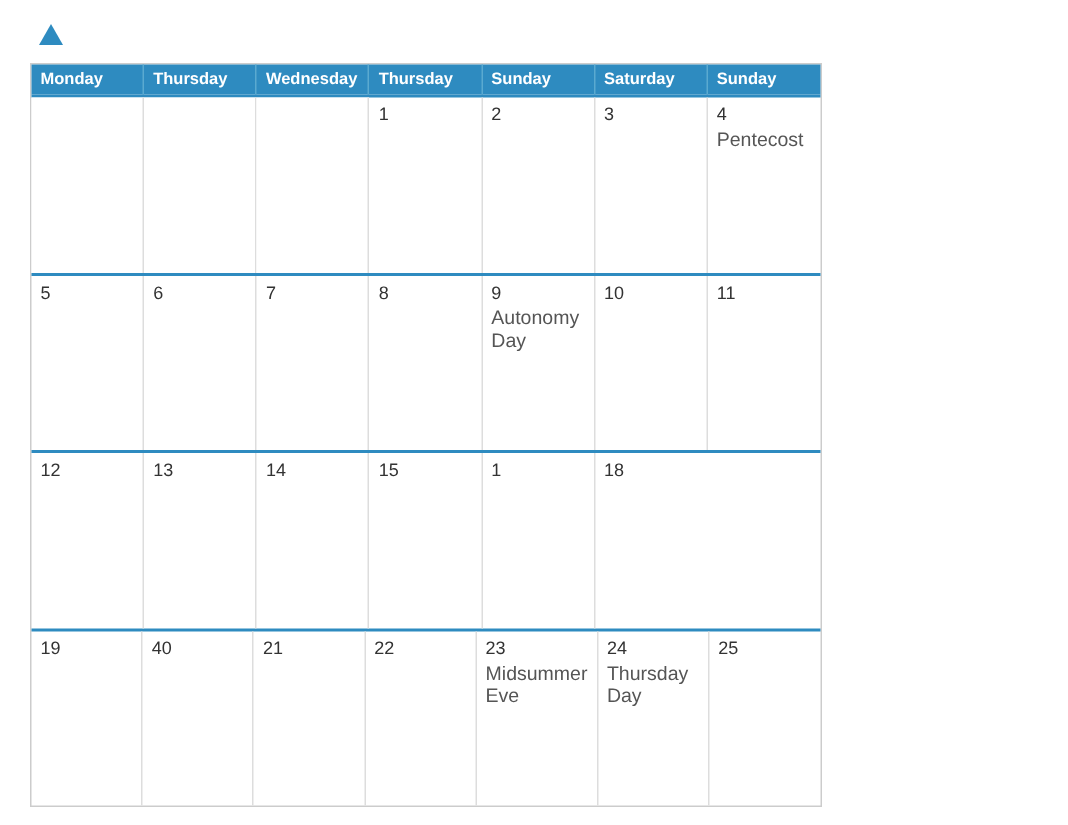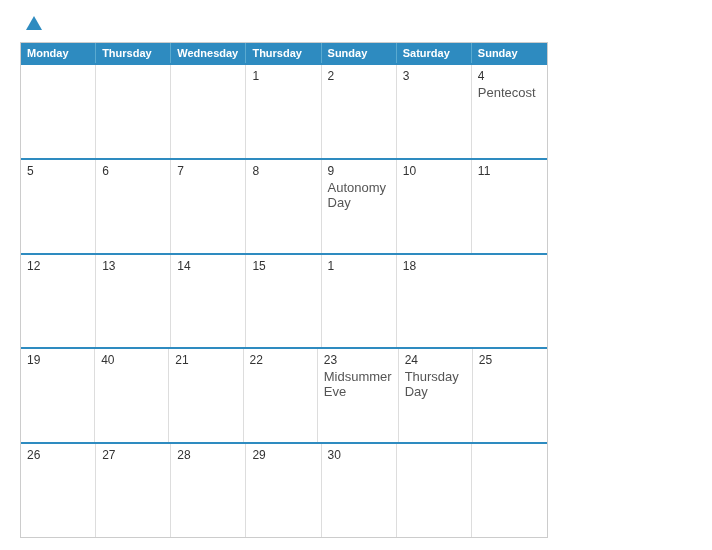--- a/index.html
+++ b/index.html
@@ -247,34 +247,15 @@
             <span class="event-label">Midsummer Eve</span>
           </div>
           <div class="cal-cell">
             <span class="day-number">24</span>
             <span class="event-label">Thursday Day</span>
           </div>
           <div class="cal-cell">
             <span class="day-number">25</span>
           </div>
         </div>
-        <div class="cal-week">
-          <div class="cal-cell">
-            <span class="day-number">26</span>
-          </div>
-          <div class="cal-cell">
-            <span class="day-number">27</span>
-          </div>
-          <div class="cal-cell">
-            <span class="day-number">28</span>
-          </div>
-          <div class="cal-cell">
-            <span class="day-number">29</span>
-          </div>
-          <div class="cal-cell">
-            <span class="day-number">30</span>
-          </div>
-          <div class="cal-cell empty-cell"></div>
-          <div class="cal-cell empty-cell"></div>
-        </div>
       </div>
   </div>
 </div>
 
 </body></html>

